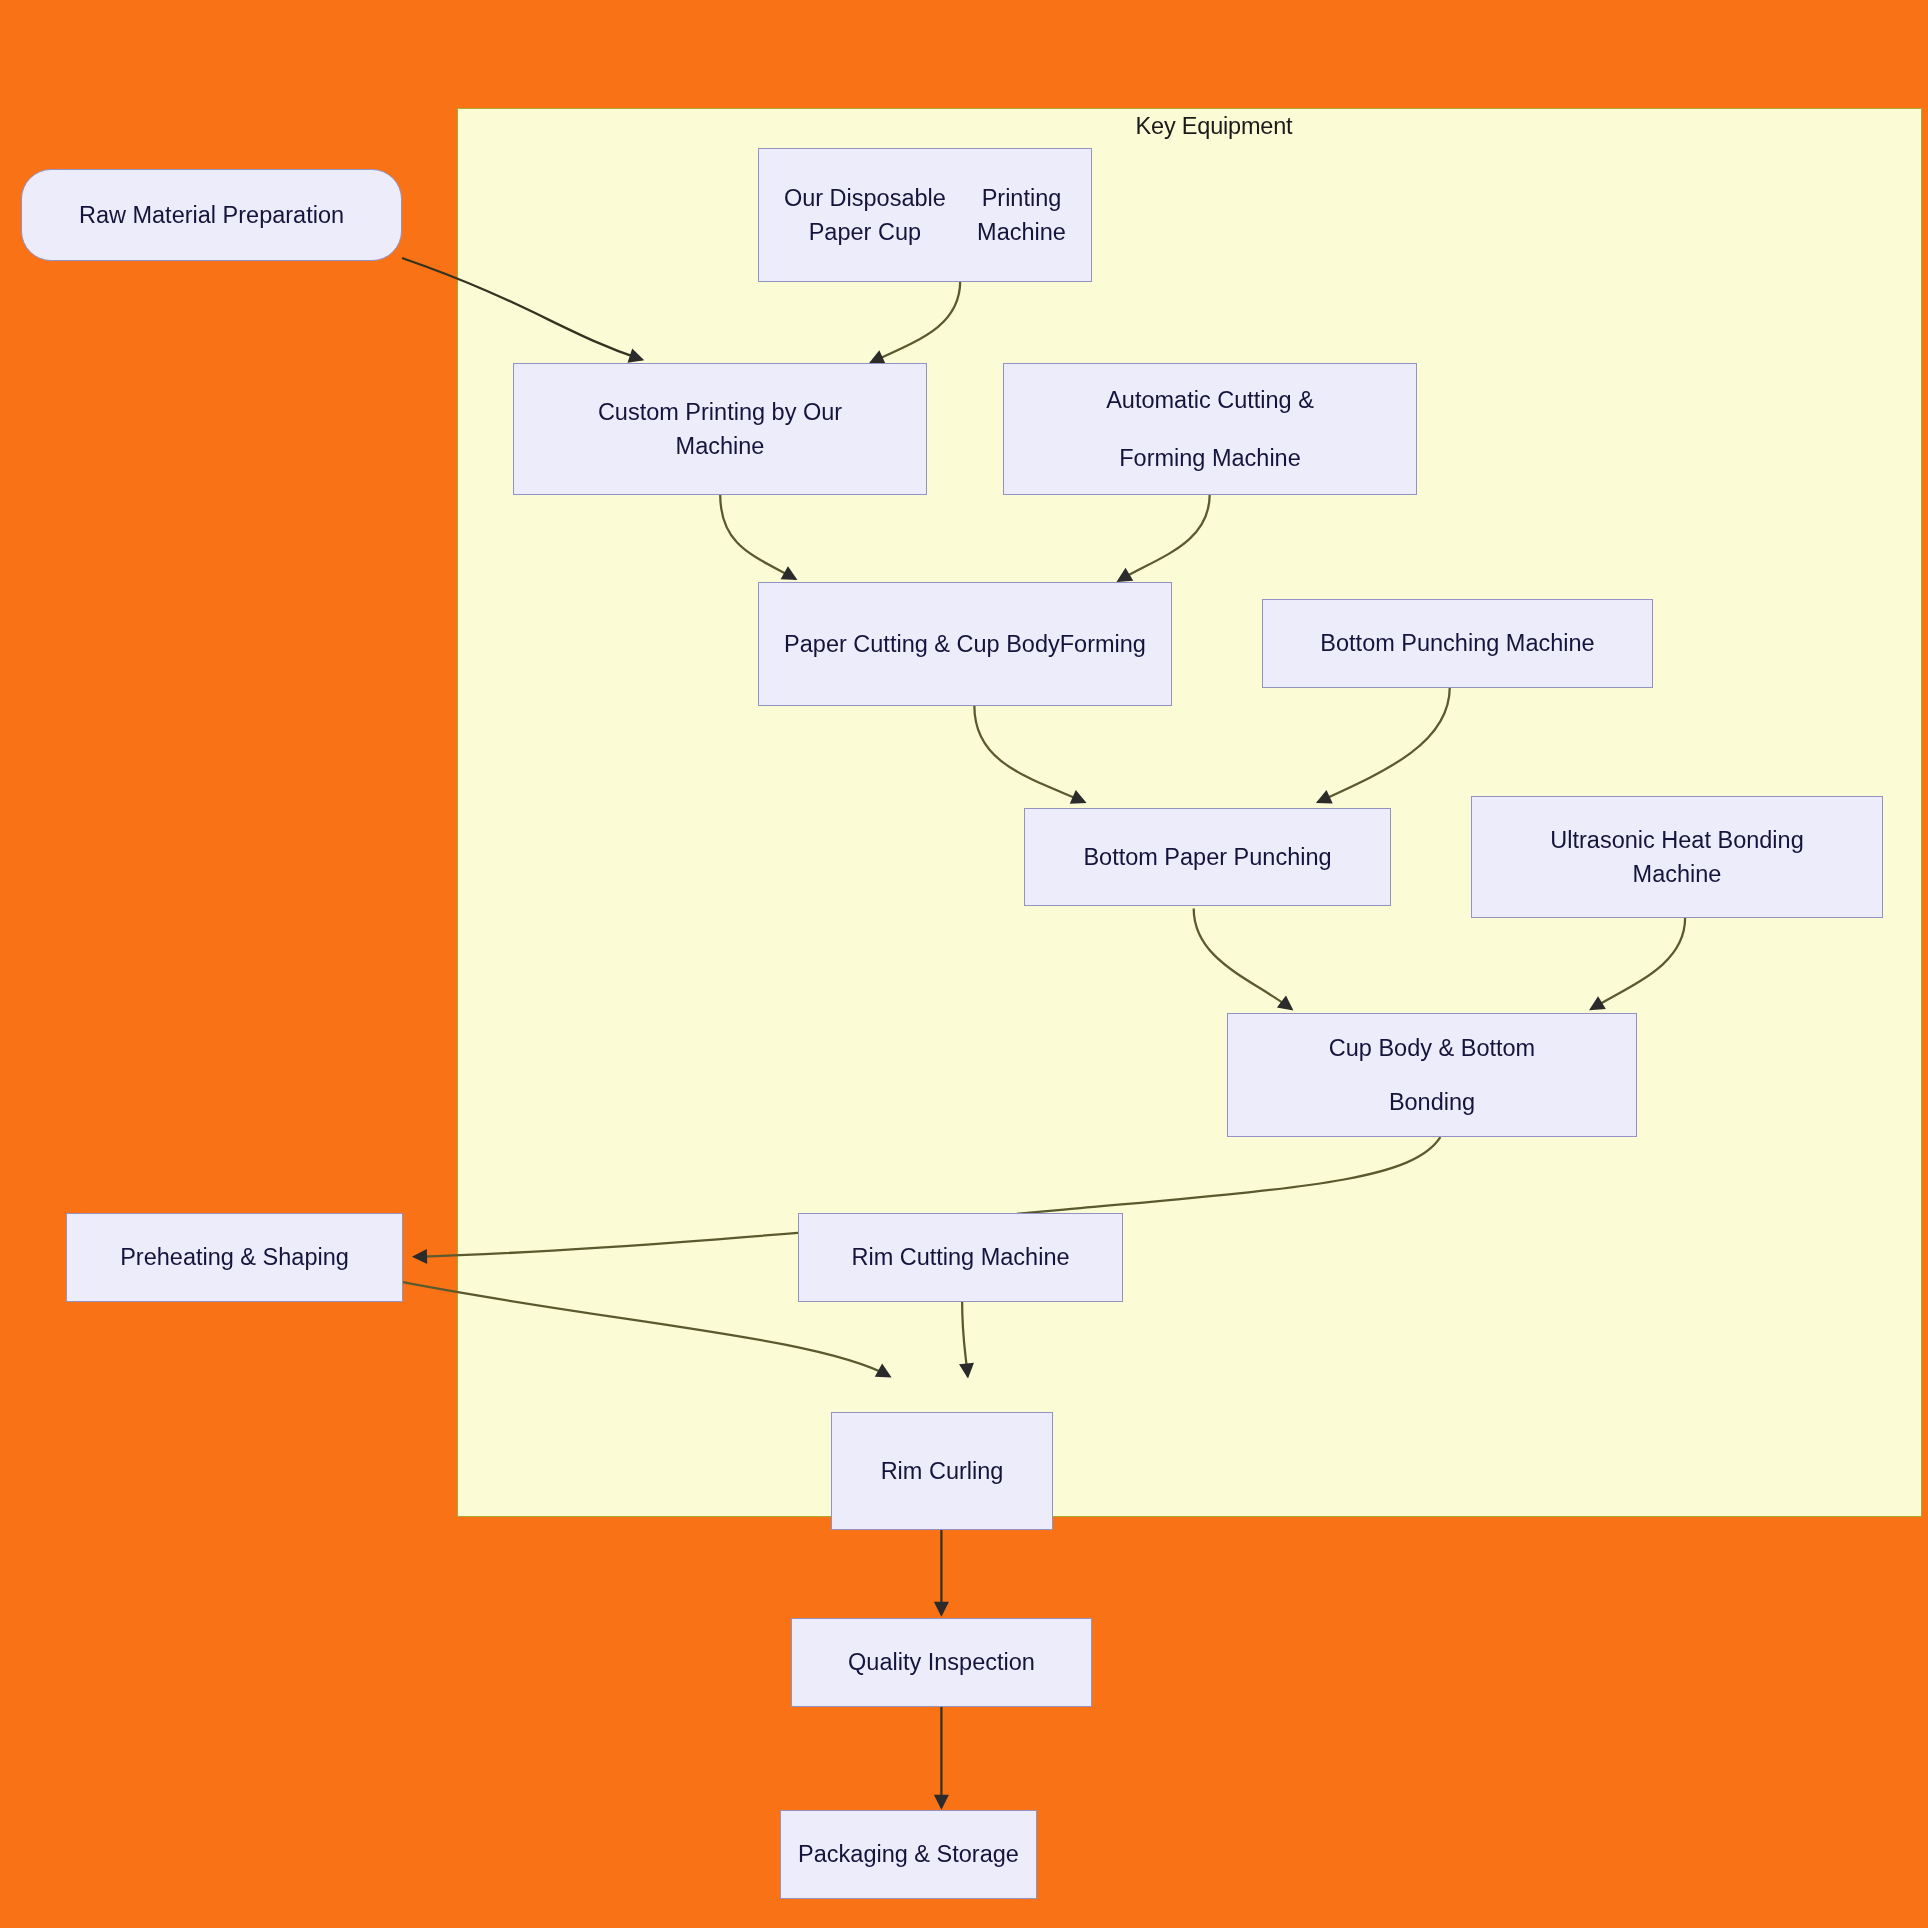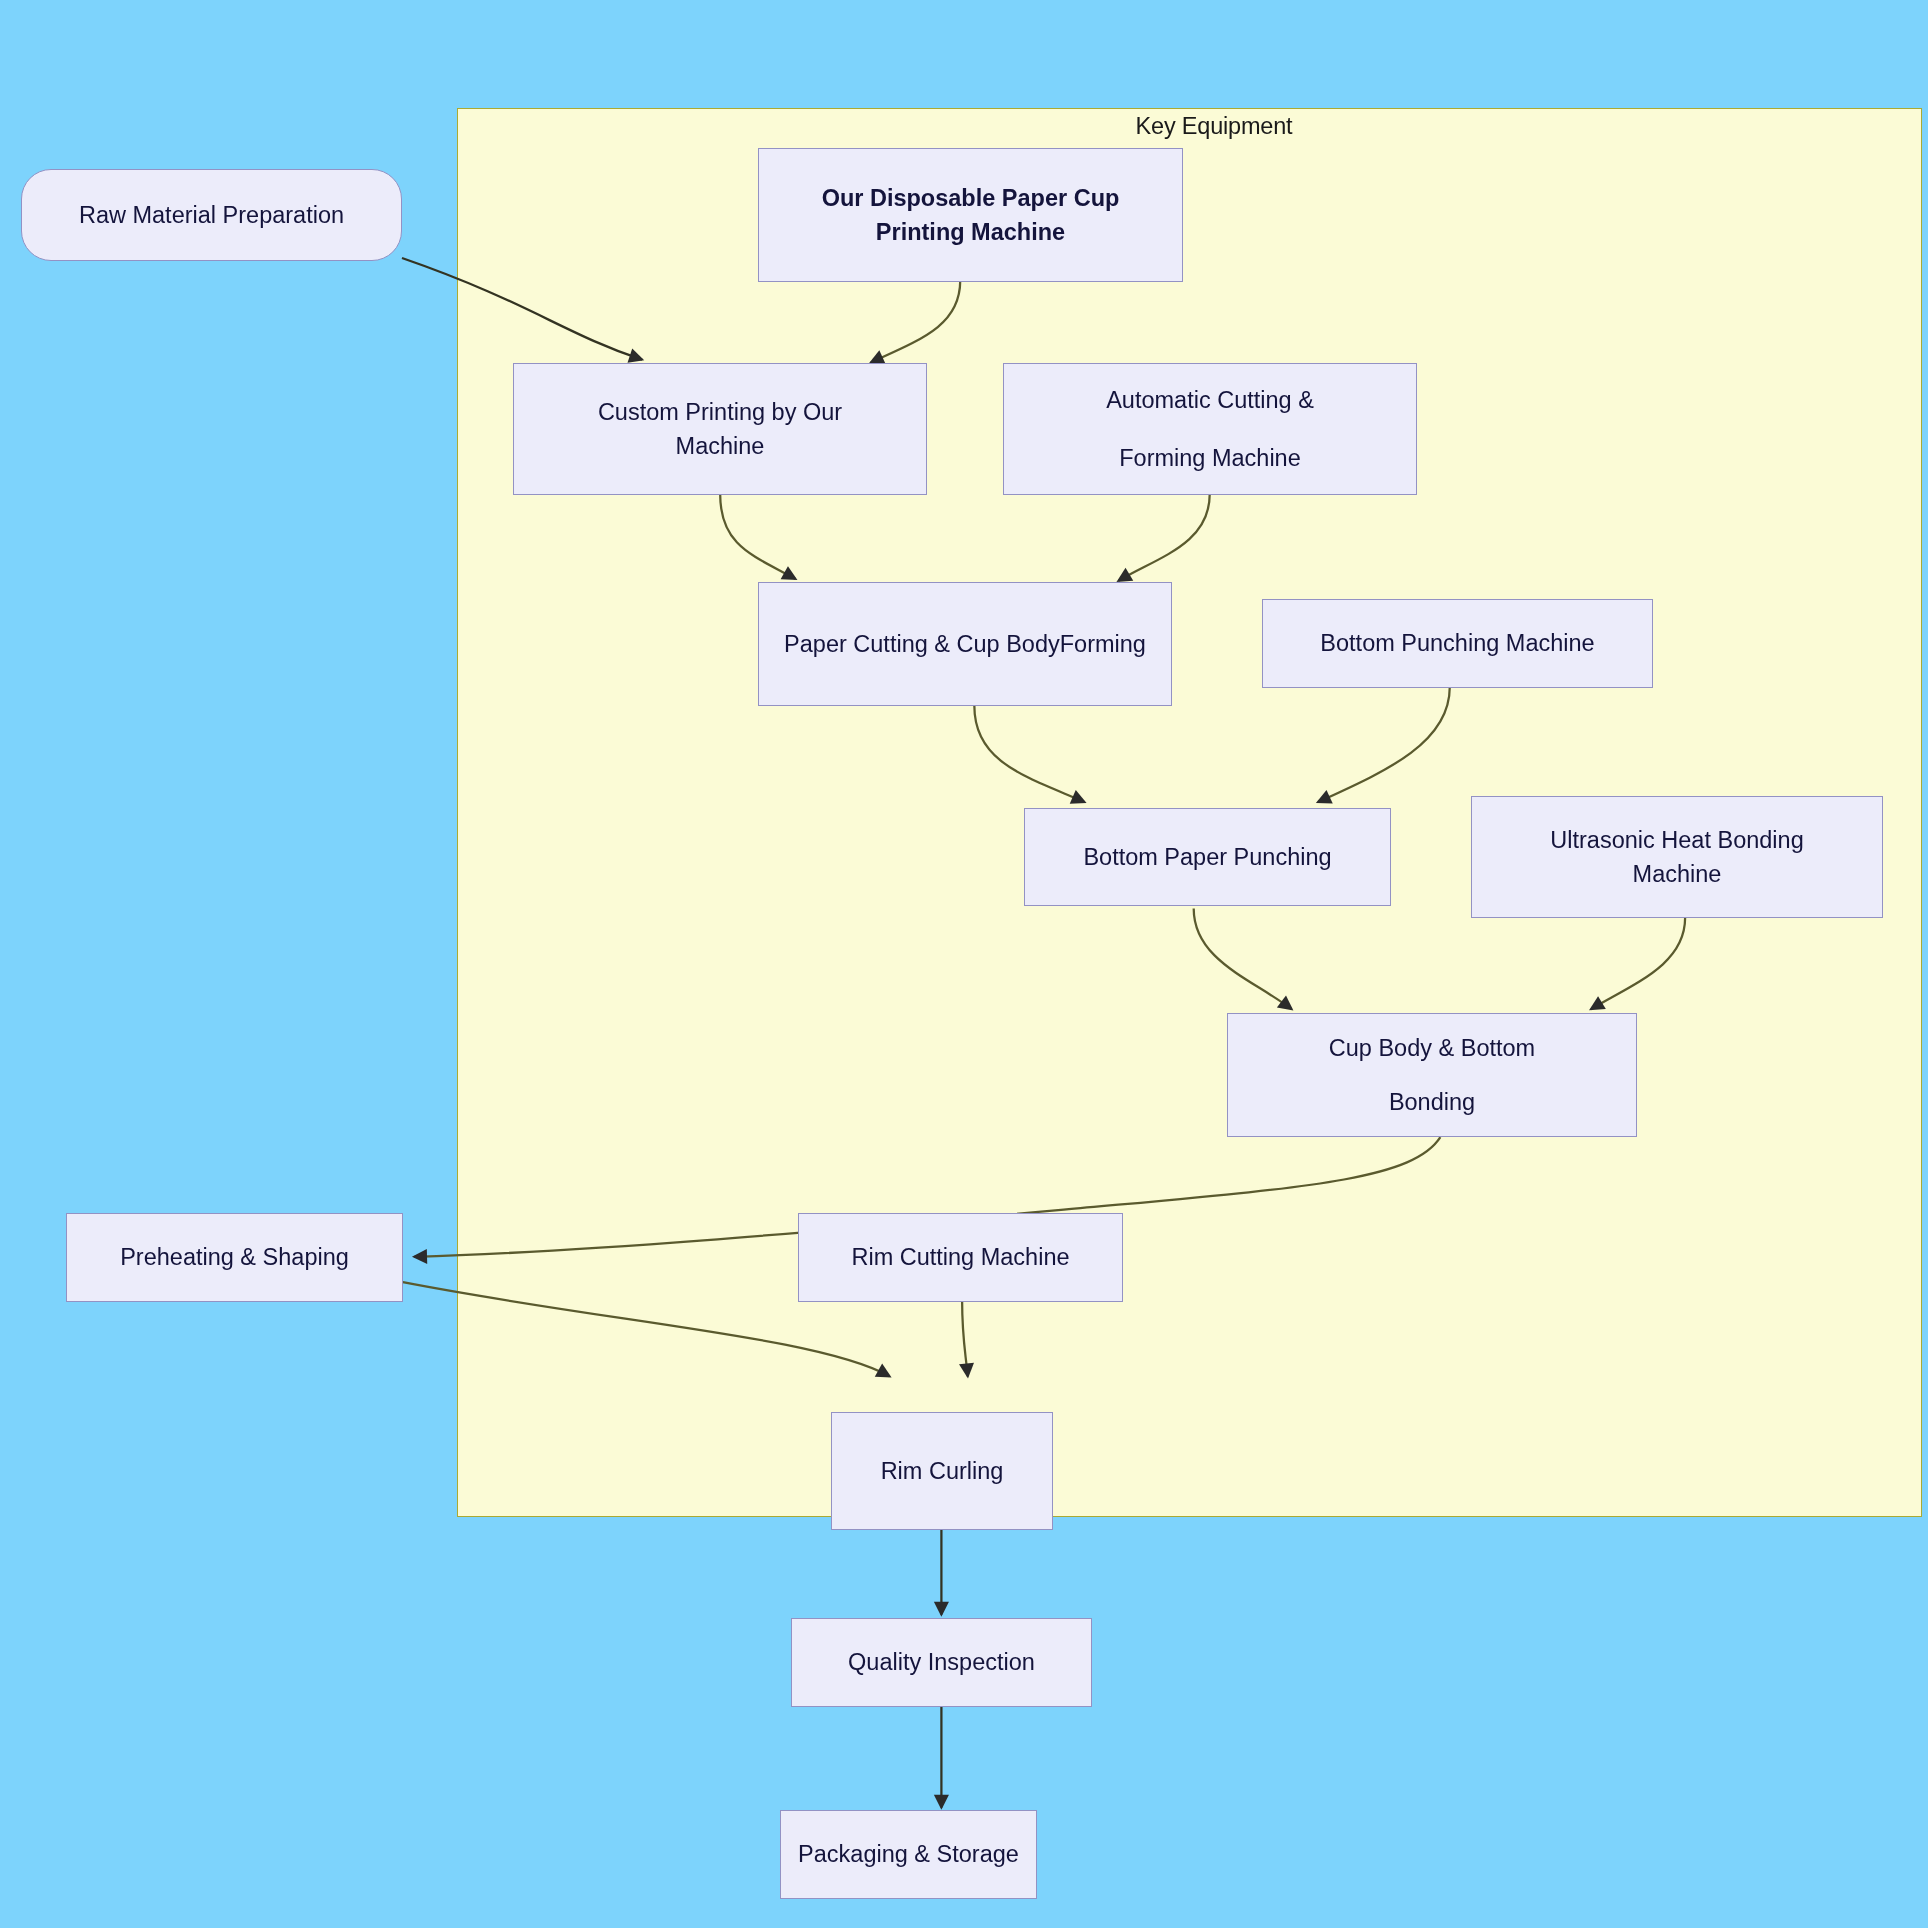--- a/index.html
+++ b/index.html
@@ -4,21 +4,21 @@
 <style>
   html, body {
     margin: 0;
     padding: 0;
     background: #ffffff;
   }
   #canvas {
     position: relative;
     width: 1928px;
     height: 1928px;
-    background: #7dd3fc;
+    background: #f97316;
     font-family: "Liberation Sans", sans-serif;
     overflow: hidden;
   }
   
   #subgraph-key-equipment {
     position: absolute;
     left: 457px;
     top: 108px;
     width: 1465px;
     height: 1409px;
@@ -111,21 +111,21 @@
 
     <path class="edge-path" d="M 1000,1570 L 1000,1715" marker-end="url(#arrow)"></path>
 
     <path class="edge-path" d="M 1000,1812 L 1000,1920" marker-end="url(#arrow)"></path>
   </svg>
 
   <div class="node" style="left:21px; top:169px; width:381px; height:92px;border-radius:30px;">
     <span>Raw Material Preparation</span>
   </div>
 
-  <div class="node" style="left:758px; top:148px; width:425px; height:134px; flex-direction:column;font-weight:bold;">
+  <div class="node" style="left:758px; top:148px; width:334px; height:134px; flex-direction:row;">
     <span>Our Disposable Paper Cup</span>
     <span>Printing Machine</span>
   </div>
 
   <div class="node" style="left:513px; top:363px; width:414px; height:132px; flex-direction:column;">
     <span>Custom Printing by Our</span>
     <span>Machine</span>
   </div>
 
   <div class="node" style="left:1003px; top:363px; width:414px; height:132px; flex-direction:column;gap:24px;">

